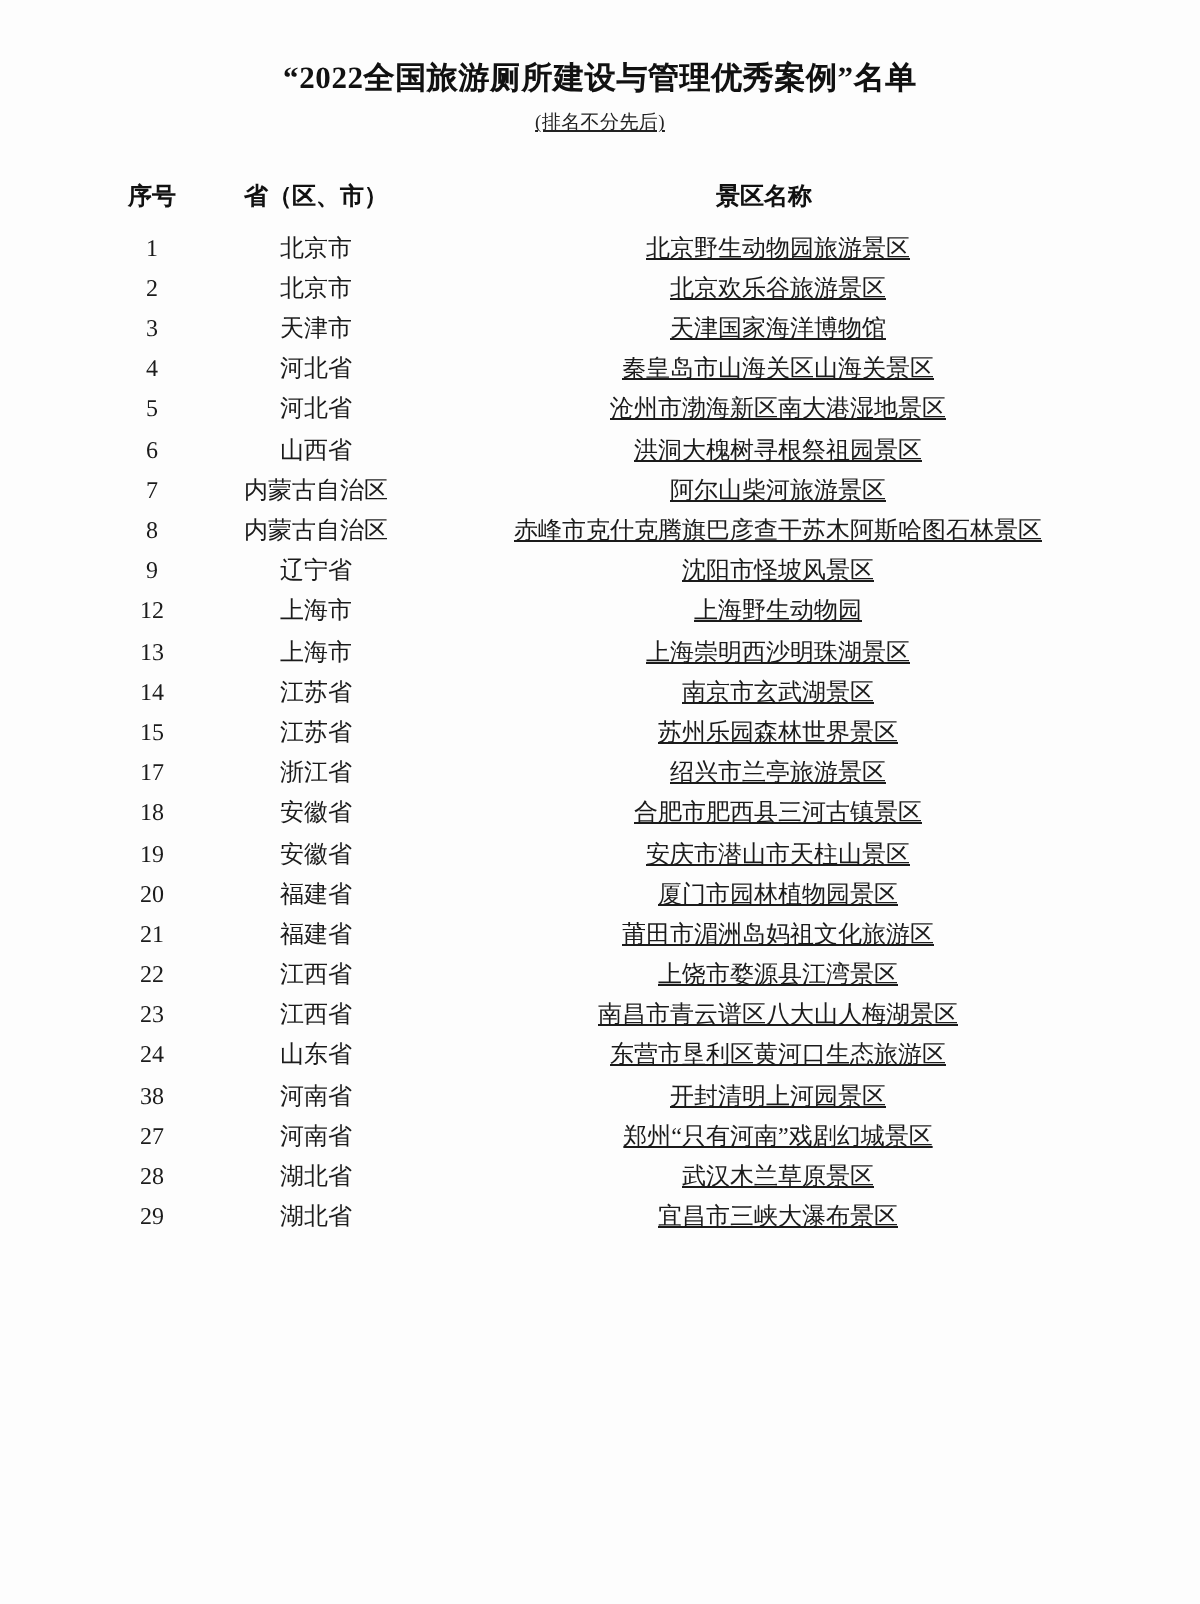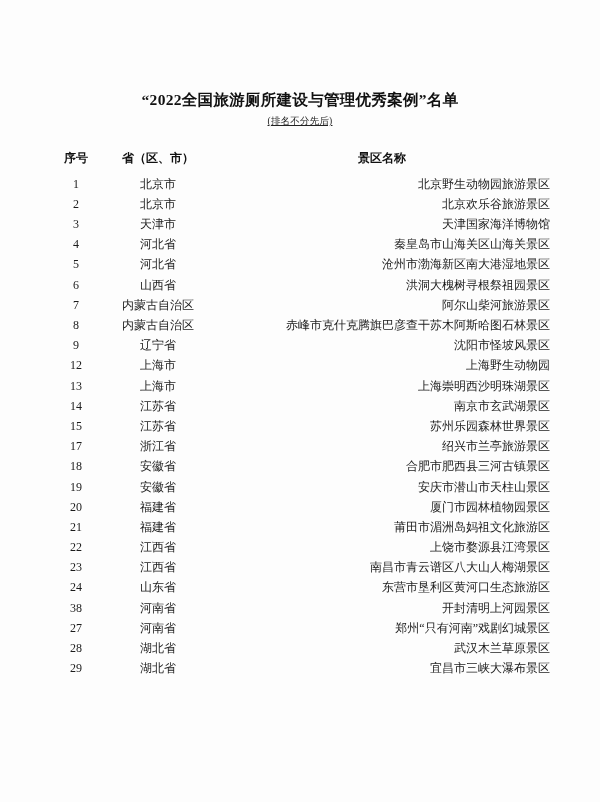--- a/index.html
+++ b/index.html
@@ -17,21 +17,21 @@
   .page {
     width: 600px;
     height: 802px;
     box-sizing: border-box;
     padding: 0;
     position: relative;
     background: #fdfdfd;
   }
   .title-block {
     text-align: center;
-    padding-top: 90px;
+    padding-top: 30px;
   }
   .doc-title {
     font-size: 15.5px;
     font-weight: bold;
     letter-spacing: 0.3px;
     color: #111;
     line-height: 1.3;
   }
   .doc-subtitle {
     font-size: 9.5px;
@@ -62,22 +62,23 @@
   col.c-region { width: 112px; }
   col.c-name { width: 336px; }
   .cell-index {
     text-align: center;
     font-family: "Liberation Serif", "DejaVu Serif", serif;
   }
   .cell-region {
     text-align: center;
   }
   .cell-name {
-    text-align: right;
+    text-align: center;
     padding-left: 14px !important;
+    text-decoration: underline;
   }
   th.h-index { text-align: center; }
   th.h-region { text-align: center; }
   th.h-name { text-align: center; padding-left: 10px; }
 </style>
 </head>
 <body>
 
 <div class="page">
 

